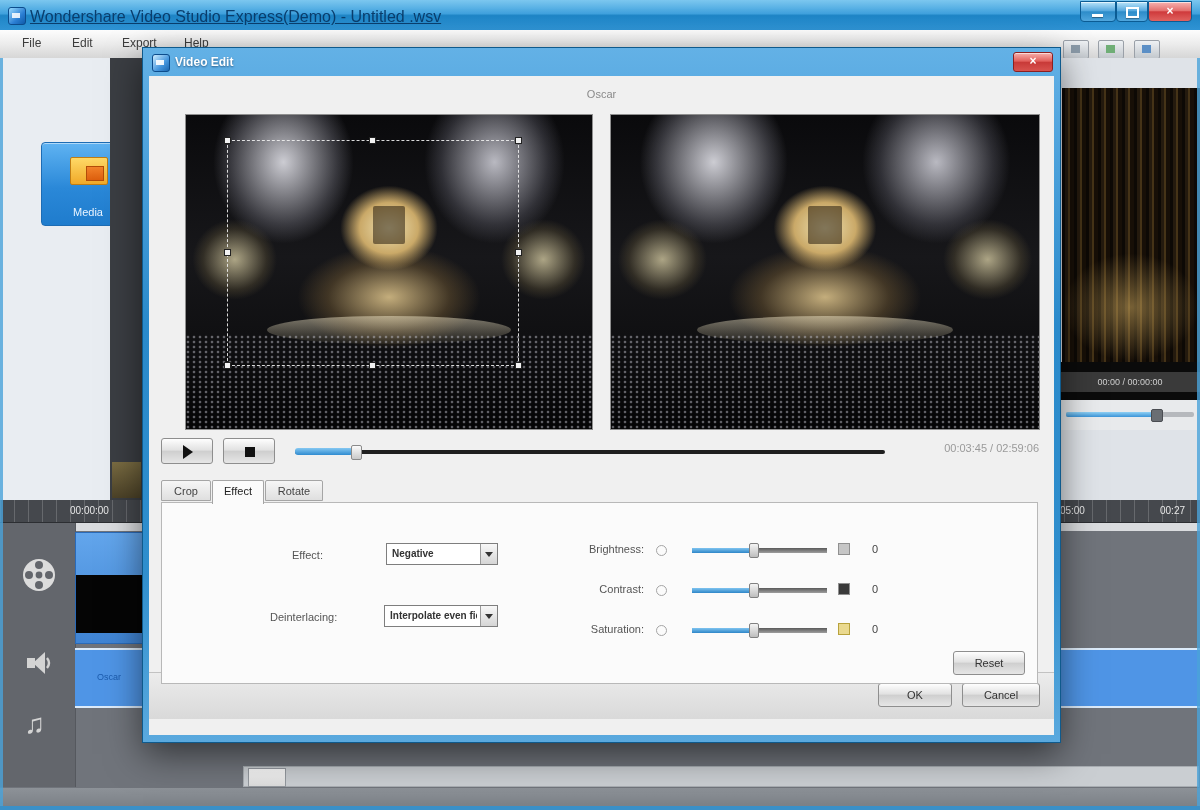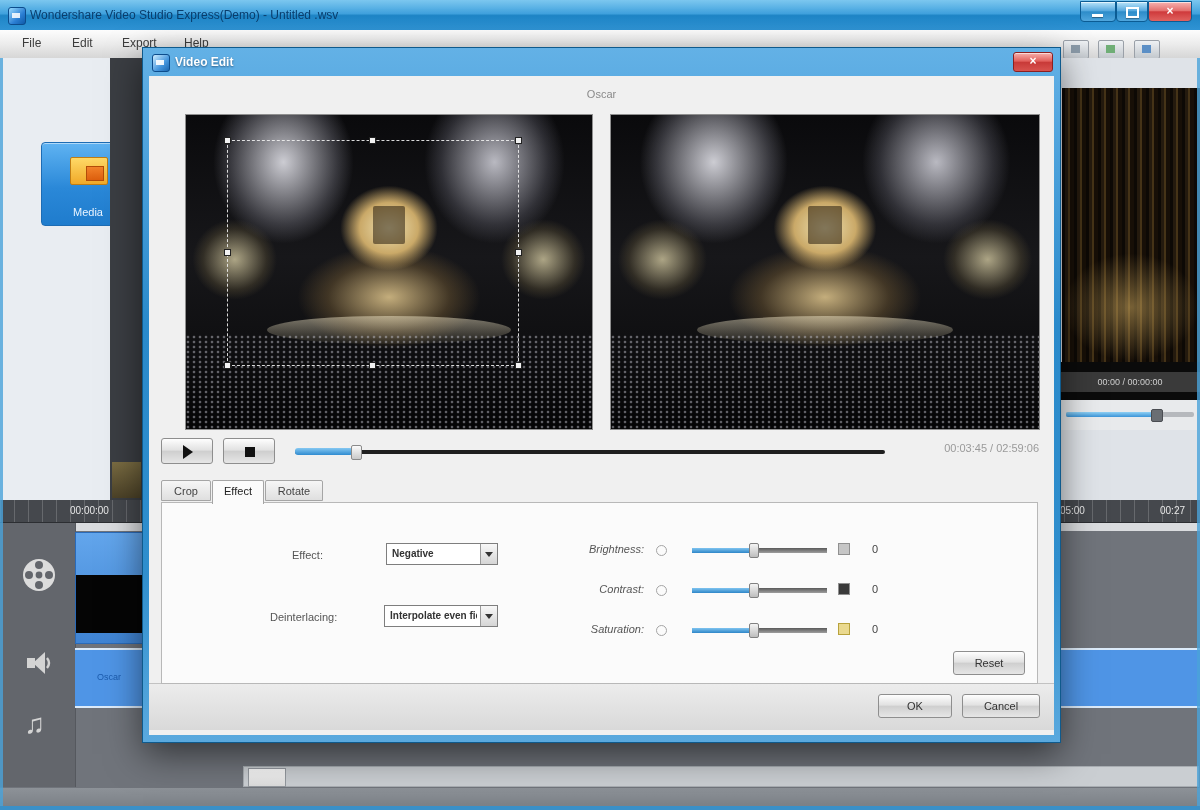--- a/index.html
+++ b/index.html
@@ -7,21 +7,21 @@
        background:#70747b;font-family:"Liberation Sans",sans-serif;}
   .abs{position:absolute;}
 
   
   .titlebar{left:0;top:0;width:1200px;height:30px;
     background:linear-gradient(#7cc7ef 0%,#41a2de 45%,#1e85c6 52%,#2f93d4 100%);
     border-bottom:1px solid #0f629c;}
   .app-icon{left:8px;top:7px;width:16px;height:16px;border-radius:3px;
     background:linear-gradient(135deg,#9adcff,#2b7fd4 60%,#0f5aa8);border:1px solid #0c4c8c;}
   .app-icon:before{content:"";position:absolute;left:3px;top:5px;width:8px;height:5px;background:#fff;opacity:.85;}
-  .win-title{left:30px;top:8px;font-size:12px;color:#0a3e6d;white-space:nowrap;}
+  .win-title{left:30px;top:8px;font-size:16px;color:#0a3e6d;white-space:nowrap;text-decoration:underline;}
   .winbtn{top:1px;height:19px;border-radius:0 0 4px 4px;border:1px solid #0b5c94;
     box-shadow:inset 0 1px 0 rgba(255,255,255,.6);text-align:center;}
   .wb-blue{background:linear-gradient(#b9e4fa,#58aadf 45%,#2d8cc9 52%,#4fa6dd);}
   .wb-min{right:84px;width:34px;}
   .wb-max{right:52px;width:30px;}
   .wb-close{right:8px;width:42px;background:linear-gradient(#f7b3b1,#e4716f 45%,#cf3a3c 52%,#e0625f);
     color:#fff;font-size:12px;font-weight:bold;line-height:18px;}
   .glyph-min{position:absolute;left:11px;top:12px;width:11px;height:3px;background:#fff;box-shadow:0 1px 1px rgba(0,0,0,.4);}
   .glyph-max{position:absolute;left:9px;top:5px;width:9px;height:7px;border:2px solid #fff;box-shadow:0 1px 1px rgba(0,0,0,.3);}
 
@@ -171,34 +171,34 @@
     white-space:nowrap;overflow:hidden;}
   .dd .ddbtn{position:absolute;right:0;top:0;width:17px;height:100%;
     background:linear-gradient(#f8f8f8,#d5d5d5);border-left:1px solid #9a9a9a;box-sizing:border-box;}
   .dd .ddbtn:after{content:"";position:absolute;left:4px;top:8px;
     border-left:4px solid transparent;border-right:4px solid transparent;border-top:5px solid #333;}
   .fx-dd{left:224px;top:40px;width:112px;}
   .di-dd{left:222px;top:102px;width:114px;}
 
   .srow{position:absolute;left:380px;width:380px;height:22px;}
   .sr1{top:36px;} .sr2{top:76px;} .sr3{top:116px;}
-  .s-label{position:absolute;left:0;top:4px;width:102px;text-align:right;font-size:11px;color:#555;font-style:italic;}
+  .s-label{position:absolute;left:0;top:4px;width:102px;text-align:right;font-size:11px;color:#555;}
   .s-minicon{position:absolute;left:114px;top:6px;width:9px;height:9px;border:1px solid #a5a5a5;border-radius:50%;}
   .s-track{position:absolute;left:150px;top:9px;width:135px;height:5px;}
   .s-fill{position:absolute;left:0;top:0;width:46%;height:5px;background:linear-gradient(#7fc4f0,#2e86c8);}
   .s-rest{position:absolute;left:46%;right:0;top:0;height:5px;background:linear-gradient(#5a5a5a,#9e9e9e);}
   .s-handle{position:absolute;left:calc(46% - 5px);top:-5px;width:10px;height:15px;border-radius:2px;
     background:linear-gradient(#f4f4f4,#bdbdbd);border:1px solid #808080;box-sizing:border-box;}
   .s-maxicon{position:absolute;left:296px;top:4px;width:12px;height:12px;background:#c6c6c6;border:1px solid #909090;box-sizing:border-box;}
   .sr2 .s-maxicon{background:#3a3a3a;}
   .sr3 .s-maxicon{background:#ead98f;border-color:#b8a23c;}
   .s-value{position:absolute;left:330px;top:4px;font-size:11px;color:#444;}
   .reset-btn{right:12px;top:148px;width:72px;height:24px;line-height:22px;}
 
-  .dlg-footer{left:0;bottom:5px;width:100%;height:47px;
+  .dlg-footer{left:0;bottom:16px;width:100%;height:47px;
     background:linear-gradient(#ececec,#d9d9d9);border-top:1px solid #c2c2c2;box-sizing:border-box;}
   .ok-btn{left:729px;top:10px;width:74px;height:24px;line-height:22px;}
   .cancel-btn{left:813px;top:10px;width:78px;height:24px;line-height:22px;}
 </style>
 </head>
 <body>
 
 <div class="abs titlebar">
   <div class="abs app-icon"></div>
   <div class="abs win-title">Wondershare Video Studio Express(Demo) - Untitled .wsv</div>

